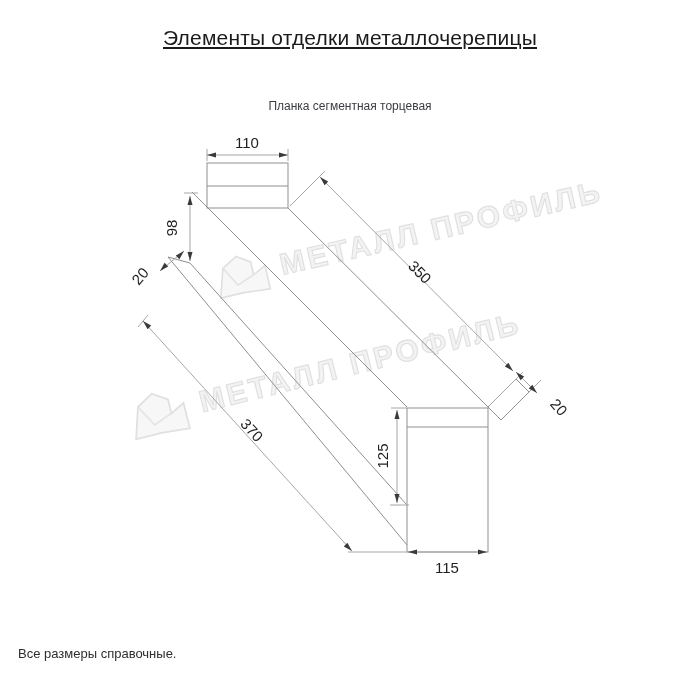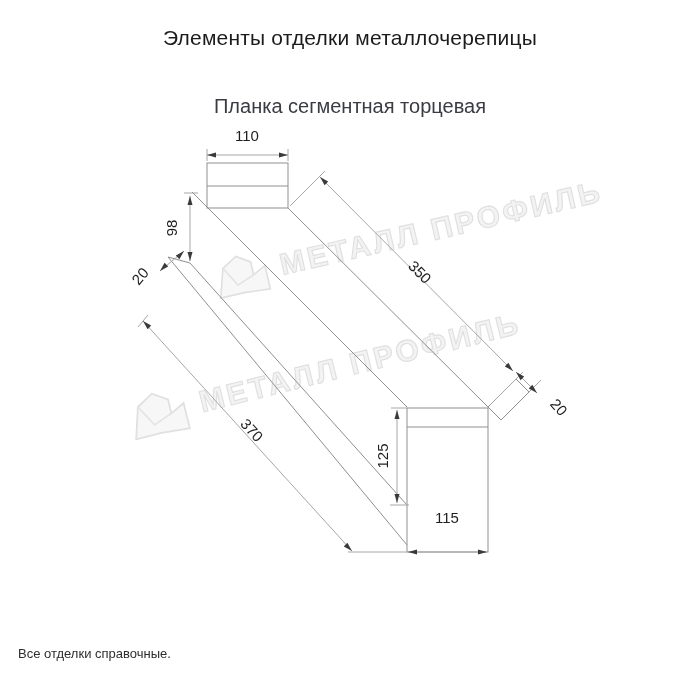--- a/index.html
+++ b/index.html
@@ -3,40 +3,40 @@
 <meta charset="utf-8">
 <style>
   html,body{margin:0;padding:0;}
   body{
     width:700px;height:700px;position:relative;background:#ffffff;
     font-family:"Liberation Sans","DejaVu Sans",sans-serif;
     overflow:hidden;
   }
   .page-title{
     position:absolute;left:0;top:26px;width:700px;text-align:center;
-    font-size:21px;color:#1b1b1b;letter-spacing:.2px;
+    font-size:21px;color:#1b1b1b;letter-spacing:.2px;text-decoration:underline;
   }
   .subtitle{
     position:absolute;left:0;top:96px;width:700px;text-align:center;
-    font-size:20px;line-height:21px;color:#3a3c42;
+    font-size:12px;line-height:21px;color:#3a3c42;
   }
   .drawing{position:absolute;left:0;top:0;width:700px;height:700px;}
   svg.lines{position:absolute;left:0;top:0;}
   .dim-label{
     position:absolute;font-size:15px;color:#1f1f1f;white-space:nowrap;
     transform:translate(-50%,-50%);
   }
-  #dim-110{left:247px;top:135px;}
+  #dim-110{left:247px;top:142px;}
   #dim-98 {left:171px;top:228px;transform:translate(-50%,-50%) rotate(-90deg);}
   #dim-20-tl{left:140px;top:276px;transform:translate(-50%,-50%) rotate(-50deg);}
   #dim-370{left:252px;top:430px;transform:translate(-50%,-50%) rotate(47deg);}
   #dim-350{left:420px;top:272px;transform:translate(-50%,-50%) rotate(45deg);}
   #dim-20-br{left:559px;top:407px;transform:translate(-50%,-50%) rotate(48deg);}
   #dim-125{left:382px;top:456px;transform:translate(-50%,-50%) rotate(-90deg);}
-  #dim-115{left:447px;top:517px;}
+  #dim-115{left:447px;top:567px;}
   .watermark{
     position:absolute;display:flex;align-items:center;gap:8px;
     opacity:.9;pointer-events:none;
   }
   .watermark .wm-text{
     font-size:30px;font-weight:bold;letter-spacing:3px;white-space:nowrap;
     color:#f2f2f2;-webkit-text-stroke:1.1px #dcdcdc;
   }
   #wm-1{left:212px;top:258px;transform:rotate(-13deg);transform-origin:left center;}
   #wm-2{left:126px;top:396px;transform:rotate(-14deg);transform-origin:left center;}
@@ -151,14 +151,14 @@
   <span class="dim-label" id="dim-98">98</span>
   <span class="dim-label" id="dim-20-tl">20</span>
   <span class="dim-label" id="dim-370">370</span>
   <span class="dim-label" id="dim-350">350</span>
   <span class="dim-label" id="dim-20-br">20</span>
   <span class="dim-label" id="dim-125">125</span>
   <span class="dim-label" id="dim-115">115</span>
 </div>
 
 <div class="notes">
-  <div>Все отделки справочные.</div>
+  <div>Все размеры справочные.</div>
 </div>
 
 </body></html>

